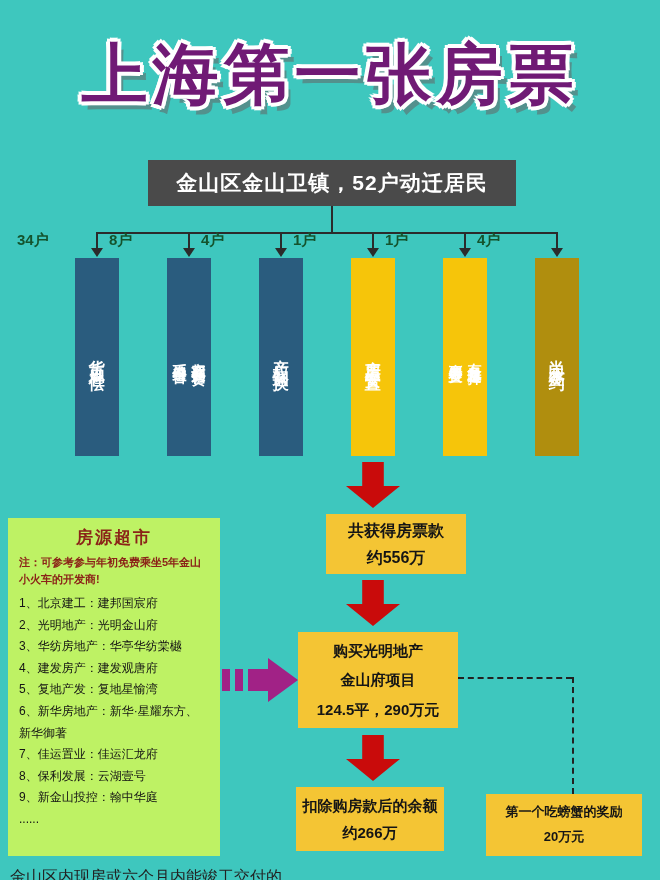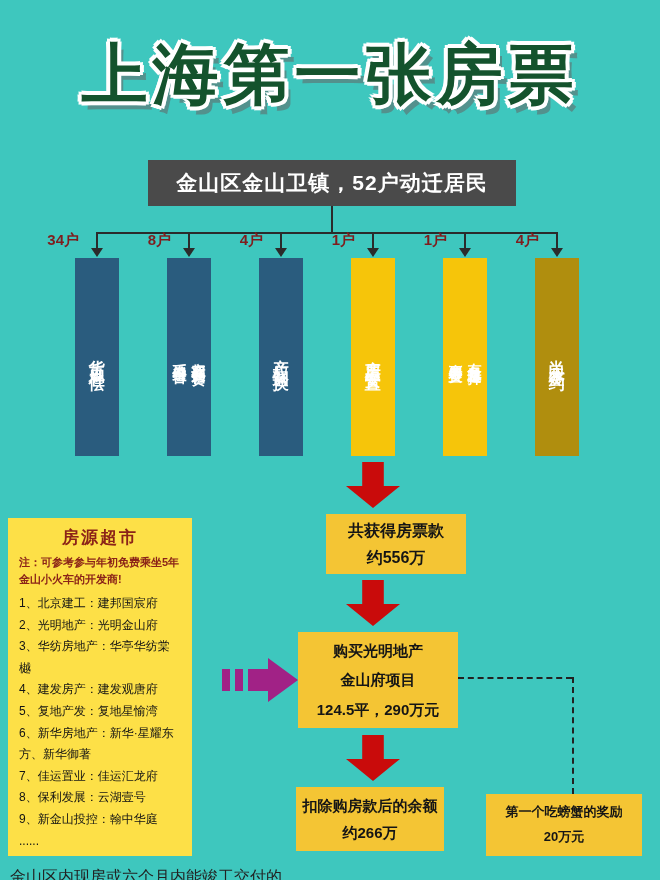--- a/index.html
+++ b/index.html
@@ -2,37 +2,37 @@
 <html><head>
 <meta charset="utf-8">
 <style>
   html,body { margin:0; padding:0; }
   body { font-family:"Liberation Sans", sans-serif; }
   .canvas { position:relative; width:660px; height:880px; background:#3EC7BE; overflow:hidden; }
   .abs { position:absolute; }
 
   .title {
     left:0; right:0; top:30px; text-align:center;
-    font-size:66px; font-weight:900; color:#14532d; letter-spacing:5px;
+    font-size:66px; font-weight:900; color:#701a75; letter-spacing:5px;
     text-shadow:
       -3px -3px 0 #fff, 3px -3px 0 #fff, -3px 3px 0 #fff, 3px 3px 0 #fff,
       0 -4px 0 #fff, 0 4px 0 #fff, -4px 0 0 #fff, 4px 0 0 #fff,
       6px 8px 0 rgba(100,100,100,0.55);
   }
 
   .header-box {
     left:148px; top:160px; width:368px; height:46px;
     background:#4A4A4A; color:#fff; font-weight:bold; font-size:21px;
     display:flex; align-items:center; justify-content:center; letter-spacing:1px;
   }
 
   .tree-line { background:#2B2B2B; }
   .arrowhead { width:0; height:0; border-left:6px solid transparent; border-right:6px solid transparent; border-top:9px solid #2B2B2B; }
 
-  .count { color:#7f1d1d; font-weight:bold; font-size:15px; width:62px; text-align:right; }
+  .count { color:#14532d; font-weight:bold; font-size:15px; width:62px; text-align:left; }
 
   .bar { width:44px; height:198px; display:flex; align-items:center; justify-content:center; }
   .bar-blue { background:#2A5C7E; }
   .bar-yellow { background:#F6C50A; }
   .bar-olive { background:#B08E0E; }
   .bar-label {
     writing-mode:vertical-rl; text-orientation:upright; white-space:pre-line;
     color:#fff; font-weight:bold; font-size:16px; letter-spacing:5px; line-height:1.35;
   }
 
@@ -42,21 +42,21 @@
   .ybox { background:#F4C534; color:#151515; font-weight:bold;
     display:flex; flex-direction:column; align-items:center; justify-content:center; text-align:center; }
   .ybox-1 { left:326px; top:514px; width:140px; height:60px; font-size:16px; line-height:1.7; }
   .ybox-2 { left:298px; top:632px; width:160px; height:96px; font-size:15px; line-height:1.95; }
   .ybox-3 { left:296px; top:787px; width:148px; height:64px; font-size:15px; line-height:1.8; }
   .ybox-reward { left:486px; top:794px; width:156px; height:62px; font-size:13px; line-height:1.9; }
 
   .dash-h { border-top:2px dashed #222; height:0; }
   .dash-v { border-left:2px dashed #222; width:0; }
 
-  .market { left:8px; top:518px; width:184px; height:338px; background:#fde047; box-sizing:border-box; padding:8px 11px; }
+  .market { left:8px; top:518px; width:212px; height:338px; background:#bef264; box-sizing:border-box; padding:8px 11px; }
   .market-title { color:#8B2318; font-weight:bold; font-size:17px; text-align:center; margin-bottom:5px; letter-spacing:2px; }
   .market-note { color:#8B2318; font-weight:bold; font-size:11px; line-height:1.5; margin-bottom:6px; }
   .market-item { color:#141414; font-size:12px; line-height:1.8; }
 
   .footer-note { left:10px; top:859px; color:#222; font-size:16px;margin-top:8px; }
 </style>
 </head>
 <body>
 
 <div class="canvas">

